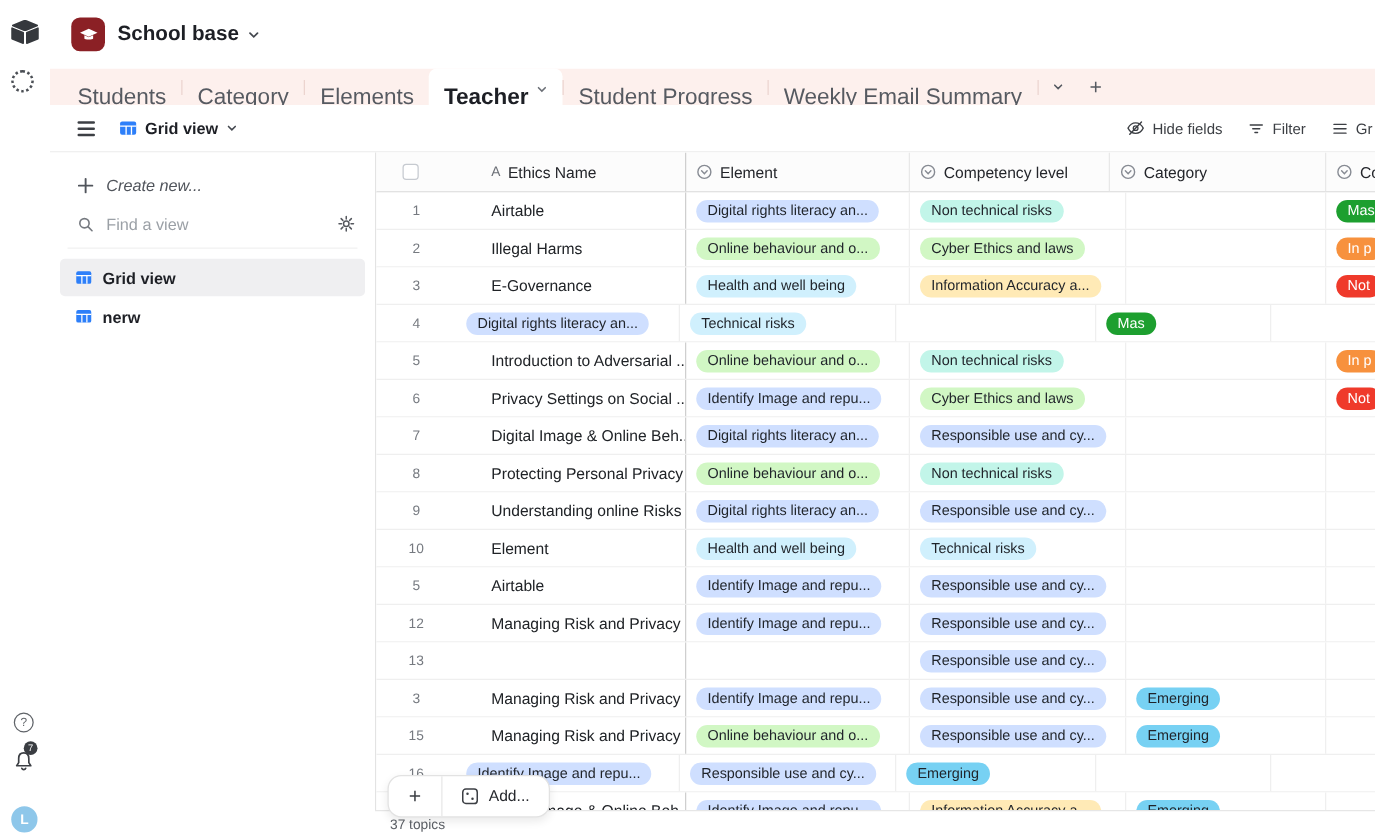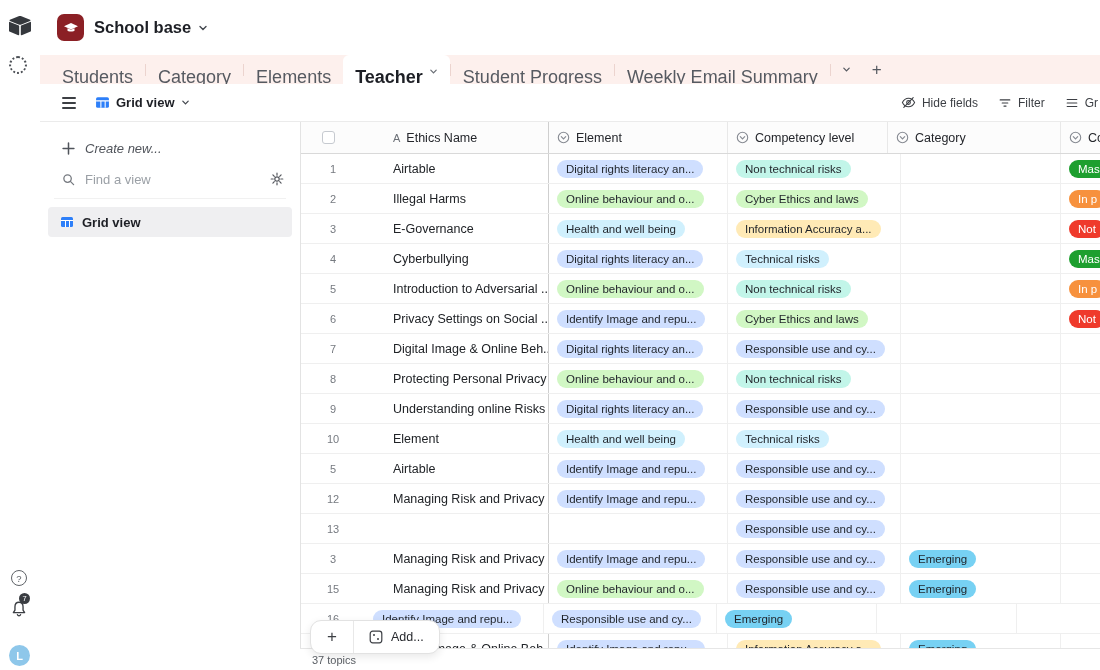--- a/index.html
+++ b/index.html
@@ -232,20 +232,29 @@
   <div>
       <div class="view-item active">
         <span class="sic">
           <svg width="14" height="14" viewBox="0 0 14 14">
             <rect x="1" y="2" width="12" height="10" rx="1.5" fill="#2d7ff9"></rect>
             <path d="M1 5.5h12M5.5 5.5v6.5M9.5 5.5v6.5" stroke="#fff" stroke-width="1"></path>
           </svg>
         </span>
         <span>Grid view</span>
       </div>
+      <div class="view-item">
+        <span class="sic">
+          <svg width="14" height="14" viewBox="0 0 14 14">
+            <rect x="1" y="2" width="12" height="10" rx="1.5" fill="#2d7ff9"></rect>
+            <path d="M1 5.5h12M5.5 5.5v6.5M9.5 5.5v6.5" stroke="#fff" stroke-width="1"></path>
+          </svg>
+        </span>
+        <span>nerw</span>
+      </div>
     </div>
 </div>
 
 <div class="grid">
   <div class="ghead">
     <div class="gh numcell">
       <span class="cb"></span>
     </div>
   <div class="gh frozen" style="width: 184px;">
         <span class="a-ic">A</span>
@@ -326,21 +335,20 @@
         <div class="td sel" style="width: 173px;">
           <span class="pill" style="background: rgb(255, 234, 182); color: rgb(31, 35, 41);">Information Accuracy a...</span>
         </div>
         <div class="td sel" style="width: 160px;"></div>
         <div class="td sel" style="width: 140px;">
           <span class="pill" style="background: rgb(239, 58, 43); color: rgb(255, 255, 255);">Not</span>
         </div>
       </div>
       <div class="trow">
         <div class="td num">4</div>
-        <div class="td topic">Cyberbullying</div>
         <div class="td sel" style="width: 179px;">
           <span class="pill" style="background: rgb(207, 223, 255); color: rgb(31, 35, 41);">Digital rights literacy an...</span>
         </div>
         <div class="td sel" style="width: 173px;">
           <span class="pill" style="background: rgb(208, 240, 253); color: rgb(31, 35, 41);">Technical risks</span>
         </div>
         <div class="td sel" style="width: 160px;"></div>
         <div class="td sel" style="width: 140px;">
           <span class="pill" style="background: rgb(29, 159, 47); color: rgb(255, 255, 255);">Mas</span>
         </div>

